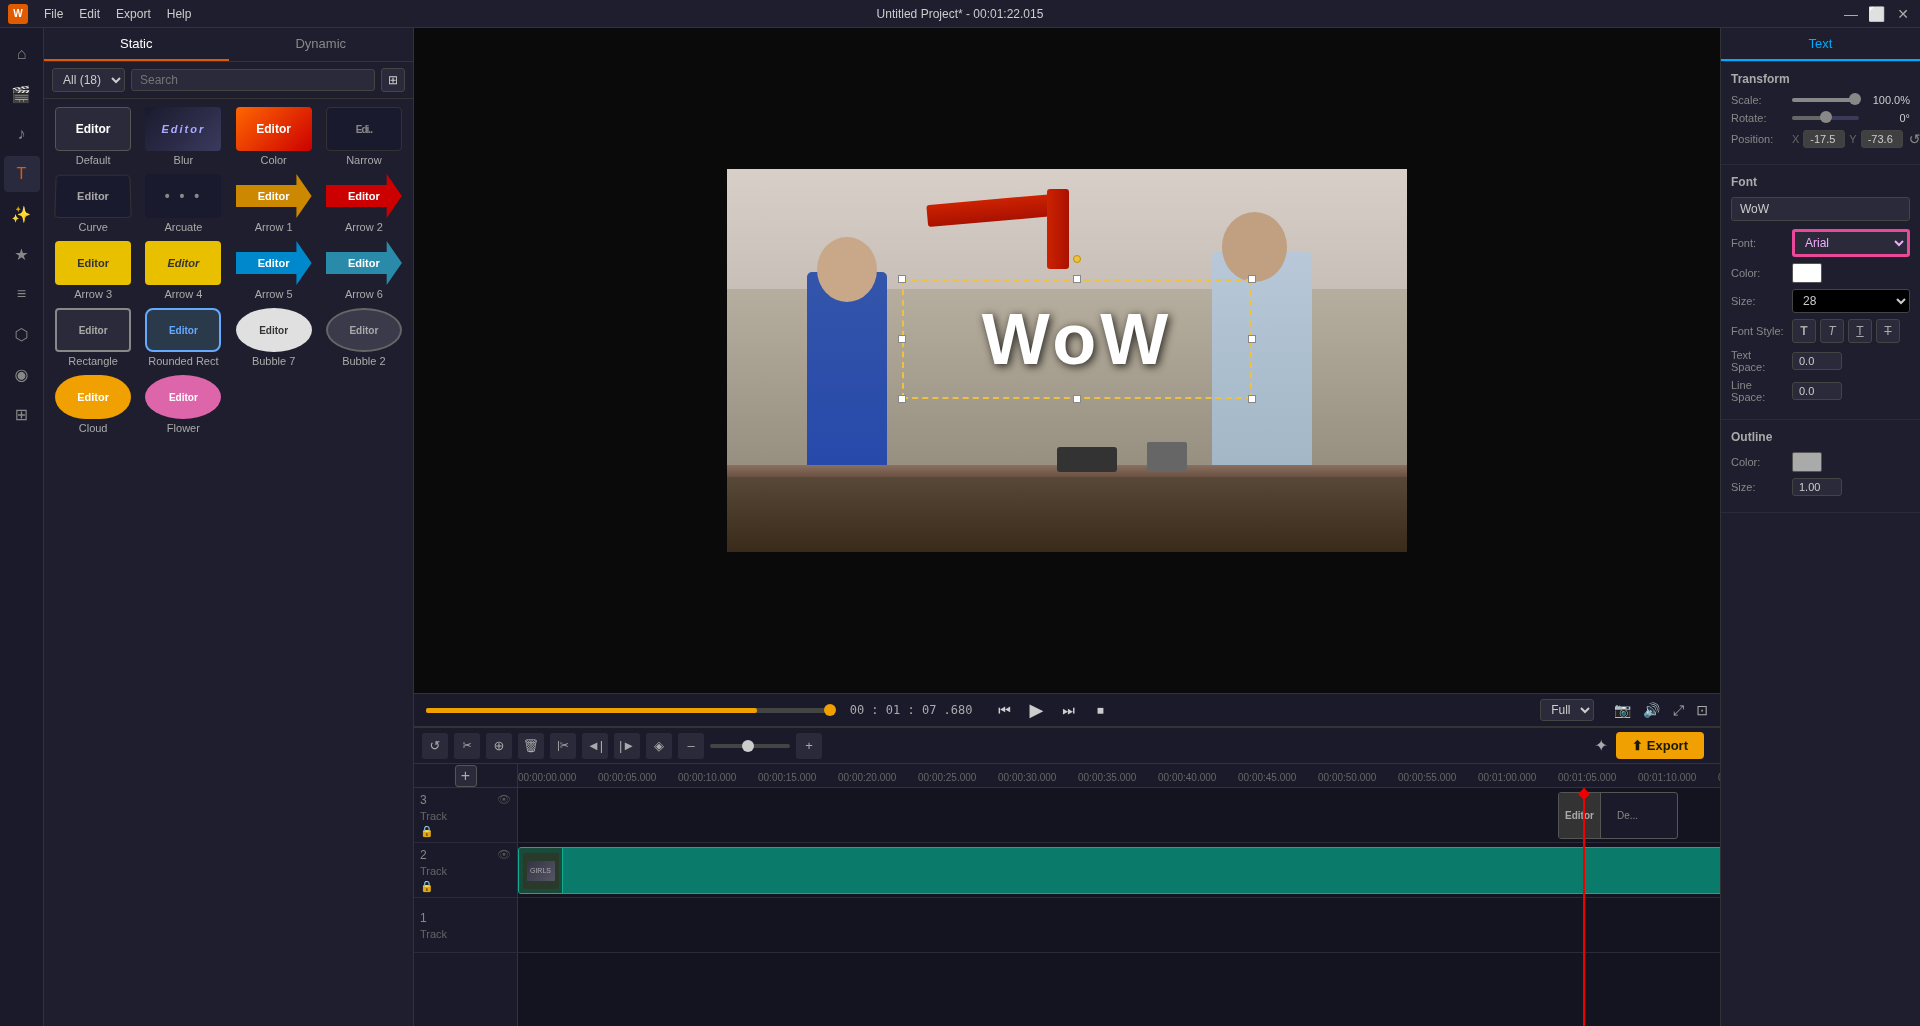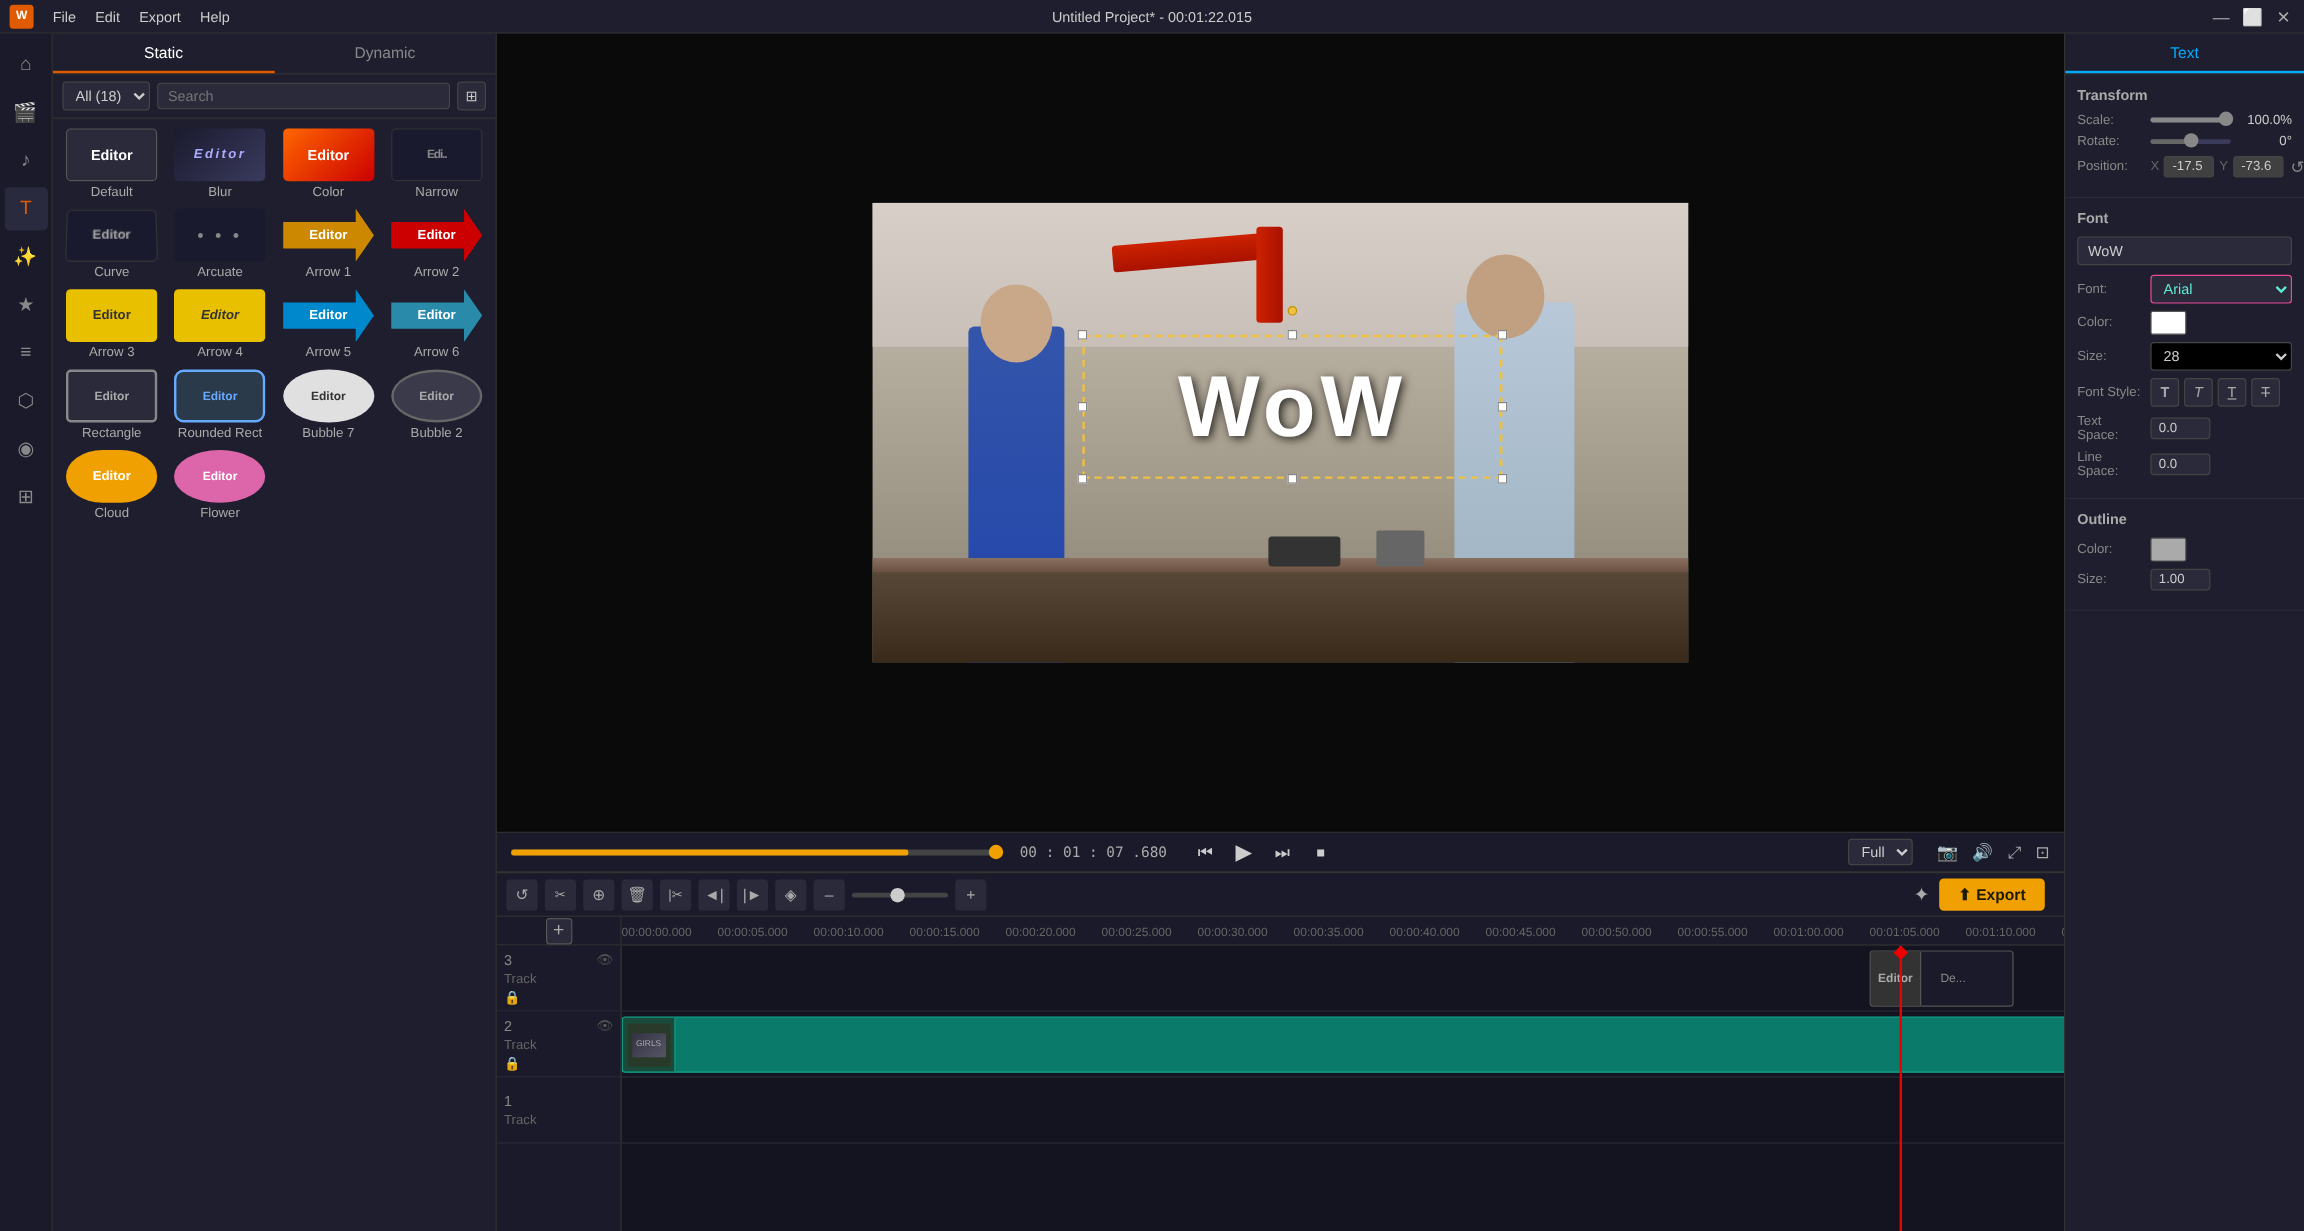--- a/index.html
+++ b/index.html
@@ -84,21 +84,21 @@
     .prop-slider-fill { height: 100%; background: #666; border-radius: 2px; }
     .prop-slider-thumb { position: absolute; right: 0; top: -5px; width: 12px; height: 12px; background: #888; border-radius: 50%; }
     .prop-value { font-size: 11px; color: #ccc; width: 45px; text-align: right; flex-shrink: 0; }
     .prop-input { background: #404040; border: 1px solid #444; color: #ccc; padding: 2px 6px; border-radius: 3px; font-size: 11px; width: 55px; }
     .prop-input-sm { width: 40px; }
     .xy-row { display: flex; align-items: center; gap: 4px; }
     .xy-label { font-size: 11px; color: #666; }
     
     
     .font-name-input { background: #2a2a3a; border: 1px solid #444; color: #ccc; padding: 4px 8px; border-radius: 3px; font-size: 12px; width: 100%; margin-bottom: 6px; }
-    .font-select { background: #2a2a3a; border: 1px solid #ec4899; color: #5eead4; padding: 3px 6px; border-radius: 3px; font-size: 12px; flex: 1; }
+    .font-select { background: #2a2a3a; border: 3px solid #ec4899; color: #f0abfc; padding: 3px 6px; border-radius: 3px; font-size: 12px; flex: 1; }
     .color-swatch { width: 30px; height: 20px; background: #ffffff; border: 1px solid #555; border-radius: 2px; cursor: pointer; }
     .color-swatch-gray { background: #aaaaaa; }
     .size-select { background: #000000; border: 1px solid #444; color: #ccc; padding: 3px 6px; border-radius: 3px; font-size: 12px; flex: 1; }
     .font-style-btns { display: flex; gap: 4px; }
     .font-style-btn { width: 24px; height: 24px; background: #2a2a3a; border: 1px solid #444; border-radius: 3px; display: flex; align-items: center; justify-content: center; cursor: pointer; color: #aaa; font-size: 12px; }
     .font-style-btn.bold { font-weight: bold; }
     .font-style-btn.italic { font-style: italic; }
     .font-style-btn.under { text-decoration: underline; }
     .font-style-btn.strike { text-decoration: line-through; }
     .text-spacing-input { background: #2a2a3a; border: 1px solid #444; color: #ccc; padding: 2px 6px; border-radius: 3px; font-size: 11px; width: 50px; }

